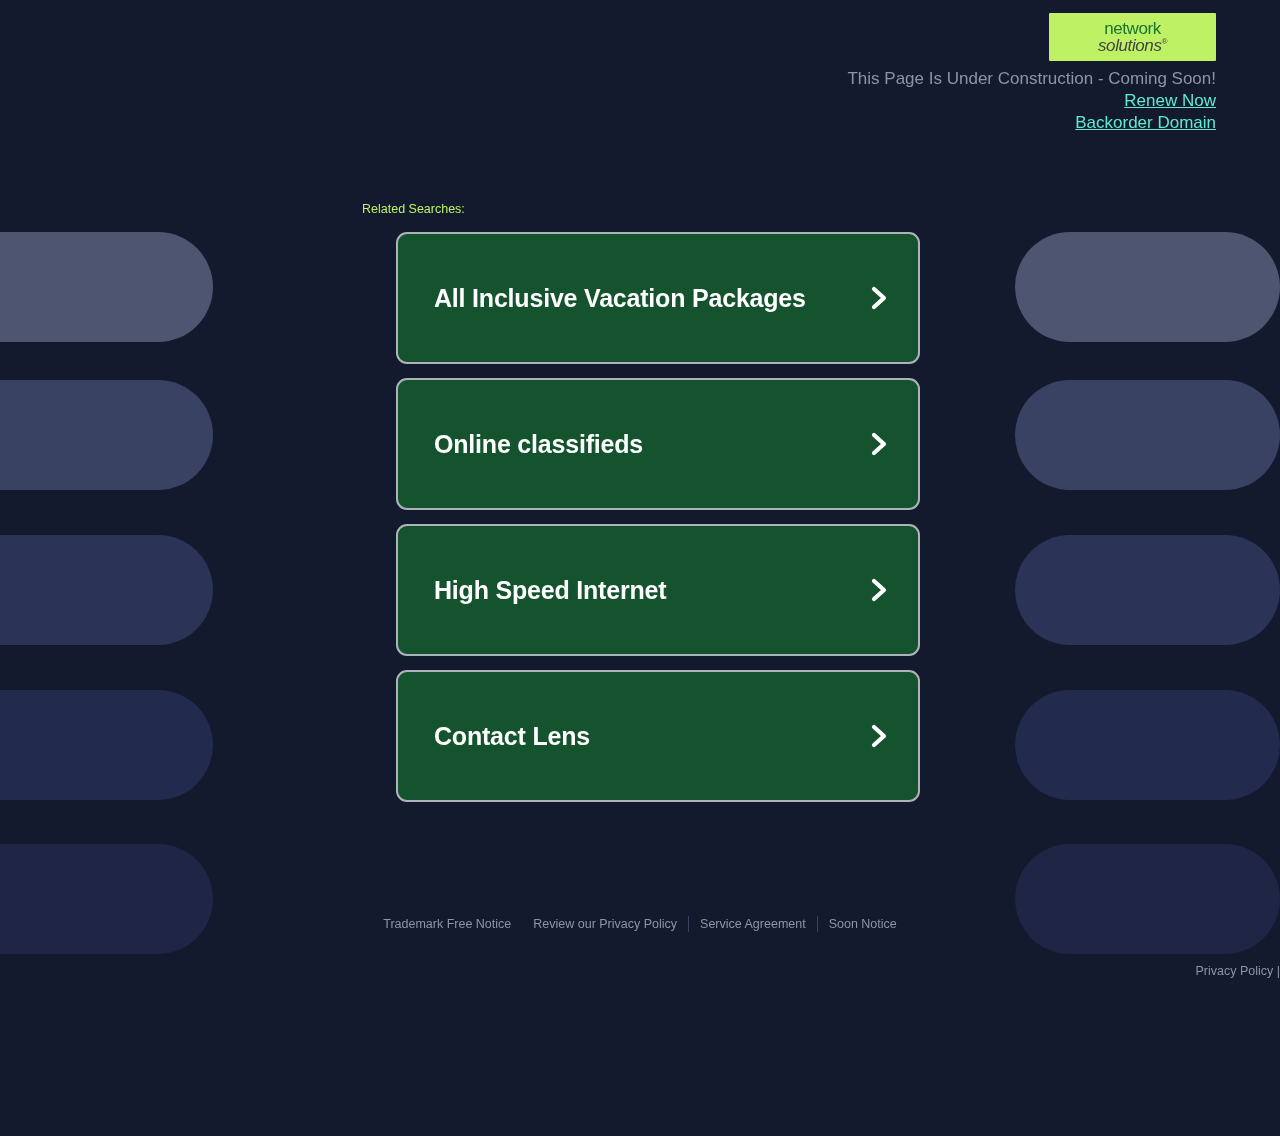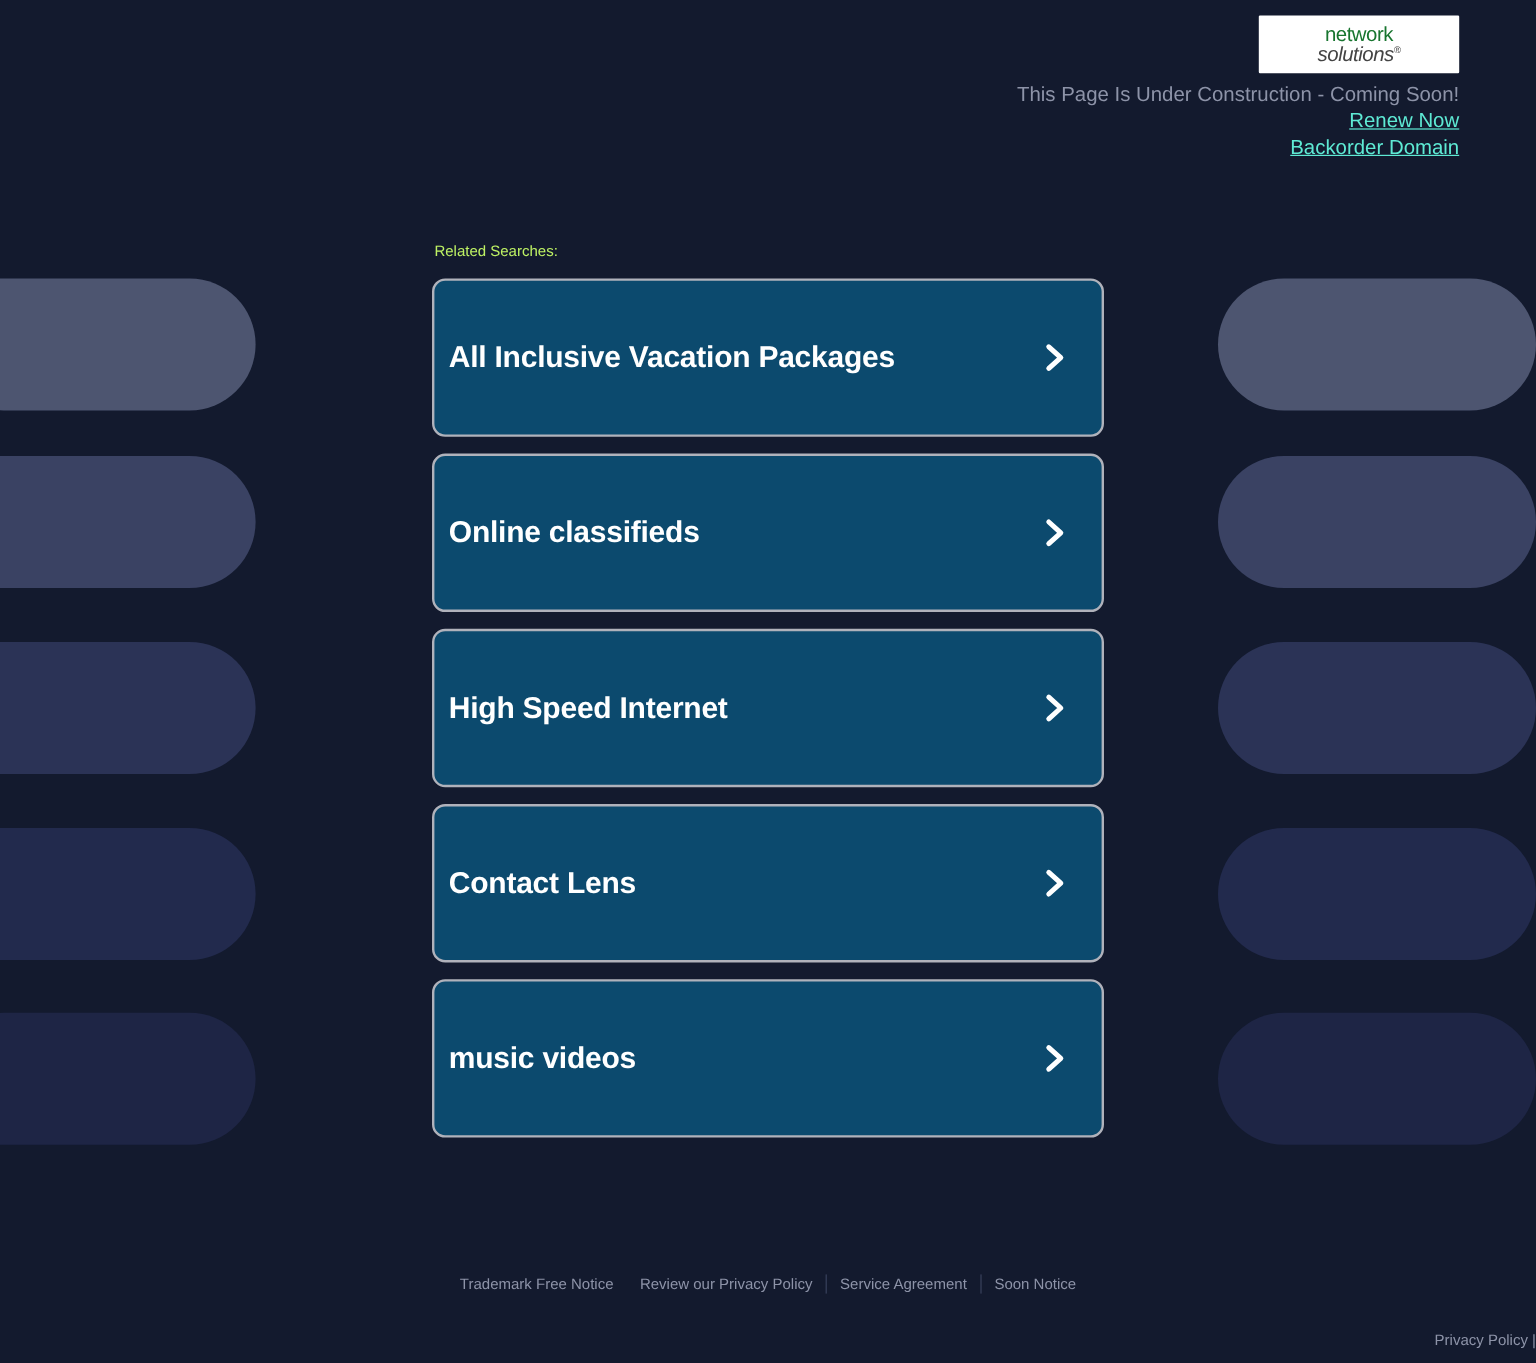--- a/index.html
+++ b/index.html
@@ -52,21 +52,21 @@
     font-weight: bold;
     color: #f2f4f8;
     letter-spacing: -0.2px;
   }
   .ns-logo {
     position: absolute;
     right: 64px;
     top: 13px;
     width: 167px;
     height: 48px;
-    background: #ffffff;
+    background: #bef264;
     border-radius: 1px;
     display: flex;
     flex-direction: column;
     align-items: center;
     justify-content: center;
     line-height: 1.0;
   }
   .ns-logo .ns-top {
     font-size: 17px;
     color: #18752f;
@@ -115,25 +115,26 @@
     padding-left: 2px;
   }
 
   .result-card {
     position: relative;
     display: flex;
     align-items: center;
     justify-content: space-between;
     height: 132px;
     margin-bottom: 14px;
-    padding: 0 26px 0 12px;
-    background: #0c4a6e;
+    padding: 0 26px 0 36px;
+    background: #14532d;
     border: 2px solid #b0b2bb;
     border-radius: 11px;
     cursor: pointer;
+    margin-left: 36px;
   }
   .result-card .card-label {
     font-size: 25px;
     font-weight: bold;
     color: #ffffff;
     letter-spacing: -0.2px;
   }
   .chev {
     flex: none;
     width: 24px;
@@ -239,28 +240,20 @@
 
   <div class="result-card">
     <span class="card-label">Contact Lens</span>
     <span class="chev">
       <svg width="24" height="26" viewBox="0 0 24 26">
           <path d="M6 4 L16 13 L6 22" fill="none" stroke="#ffffff" stroke-width="4.2" stroke-linecap="round" stroke-linejoin="round"></path>
         </svg>
     </span>
   </div>
 
-  <div class="result-card">
-    <span class="card-label">music videos</span>
-    <span class="chev">
-      <svg width="24" height="26" viewBox="0 0 24 26">
-          <path d="M6 4 L16 13 L6 22" fill="none" stroke="#ffffff" stroke-width="4.2" stroke-linecap="round" stroke-linejoin="round"></path>
-        </svg>
-    </span>
-  </div>
 </div>
 
 <div class="footer">
   <div class="footer-links">
     <a href="#">Trademark Free Notice</a>
     <a href="#">Review our Privacy Policy</a>
     <span class="footer-sep"></span>
     <a href="#">Service Agreement</a>
     <span class="footer-sep"></span>
     <a href="#">Soon Notice</a>

